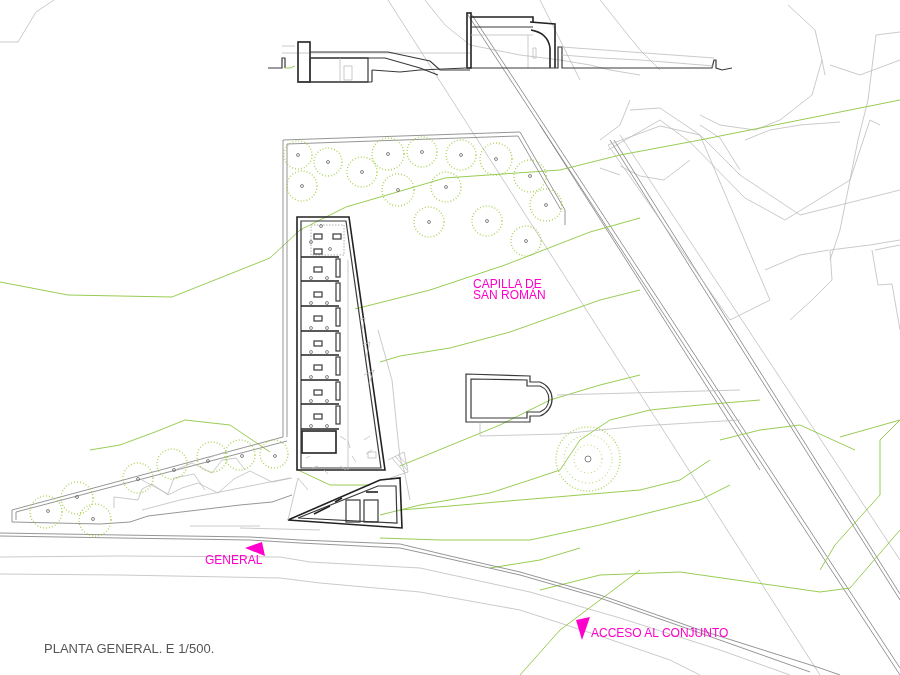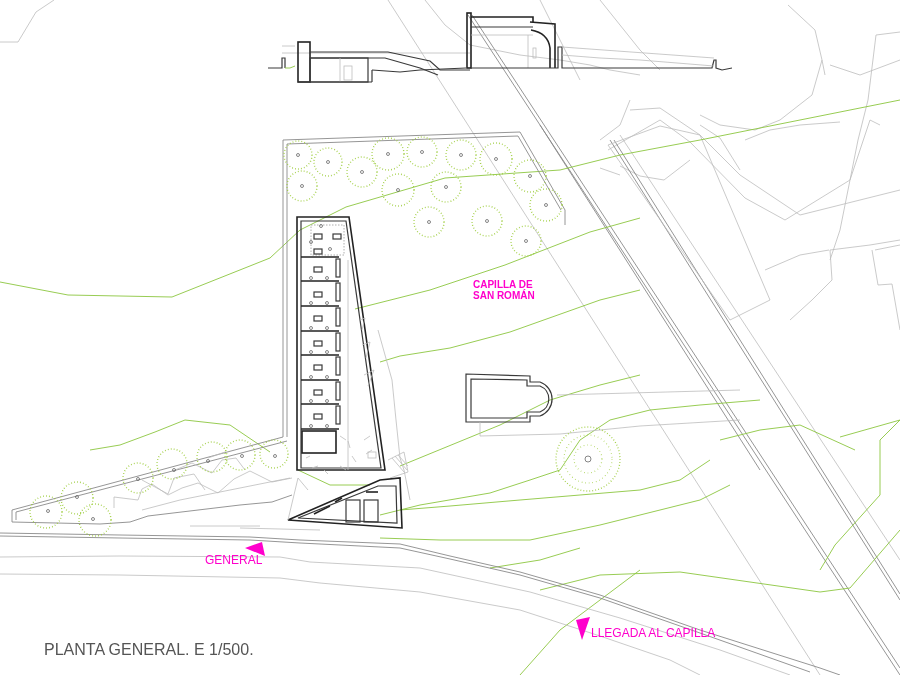--- a/index.html
+++ b/index.html
@@ -1,22 +1,22 @@
 <!DOCTYPE html>
 <html><head>
   <meta charset="utf-8">
   <style>
     html, body { margin: 0; padding: 0; background: #ffffff; }
     body { width: 900px; height: 675px; overflow: hidden; position: relative; font-family: "Liberation Sans", sans-serif; }
     #plan { position: absolute; left: 0; top: 0; width: 900px; height: 675px; }
     .lbl { position: absolute; font-family: "Liberation Sans", sans-serif; white-space: nowrap; }
     .lbl-magenta { color: #ff00cc; }
-    .lbl-small { font-size: 10px; line-height: 11px; font-weight: bold; }
+    .lbl-small { font-size: 12px; line-height: 11px; }
     .lbl-mid { font-size: 12px; }
-    .lbl-title { font-size: 16px; color: #555555; }
+    .lbl-title { font-size: 13px; color: #555555; }
     .thin { fill: none; stroke: #bdbdbd; stroke-width: 0.8; }
     .mid { fill: none; stroke: #8a8a8a; stroke-width: 0.9; }
     .dark { fill: none; stroke: #3a3a3a; stroke-width: 1.2; }
     .heavy { fill: none; stroke: #222222; stroke-width: 1.6; }
     .contour { fill: none; stroke: #8cc63f; stroke-width: 0.9; }
     .dot { fill: none; stroke: #555; stroke-width: 0.7; }
     .dotted { fill: none; stroke: #999; stroke-width: 0.8; stroke-dasharray: 1.5 1.5; }
     .tree { fill: none; stroke: #9ccc3a; stroke-width: 1.4; stroke-dasharray: 0.8 2.2; }
     .tree2 { fill: none; stroke: #9ccc3a; stroke-width: 1.2; stroke-dasharray: 0.6 3; }
   </style>
@@ -284,15 +284,15 @@
   <polygon points="576,620 590,617 582,640" fill="#ff00cc"></polygon>
 </svg>
 
 <div class="lbl lbl-magenta lbl-small" style="left:473px; top:279px;">
   <div>CAPILLA DE</div>
   <div>SAN ROMÁN</div>
 </div>
 
 <div class="lbl lbl-magenta lbl-mid" style="left:205px; top:553px;">GENERAL</div>
 
-<div class="lbl lbl-magenta lbl-mid" style="left:591px; top:626px;">LLEGADA AL CAPILLA</div>
+<div class="lbl lbl-magenta lbl-mid" style="left:591px; top:626px;">ACCESO AL CONJUNTO</div>
 
 <div class="lbl lbl-title" style="left:44px; top:641px;">PLANTA GENERAL. E 1/500.</div>
 
 </body></html>

